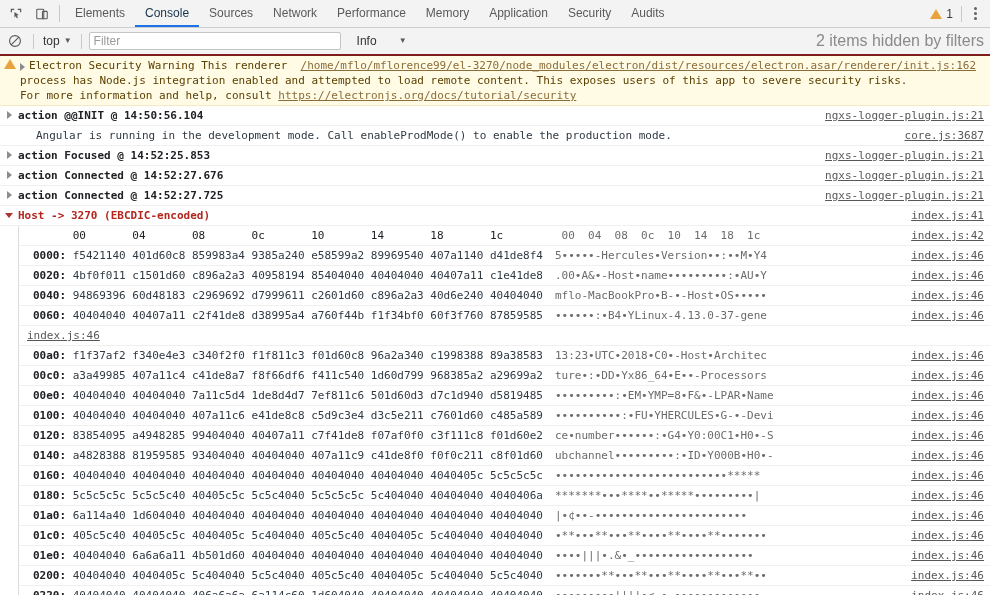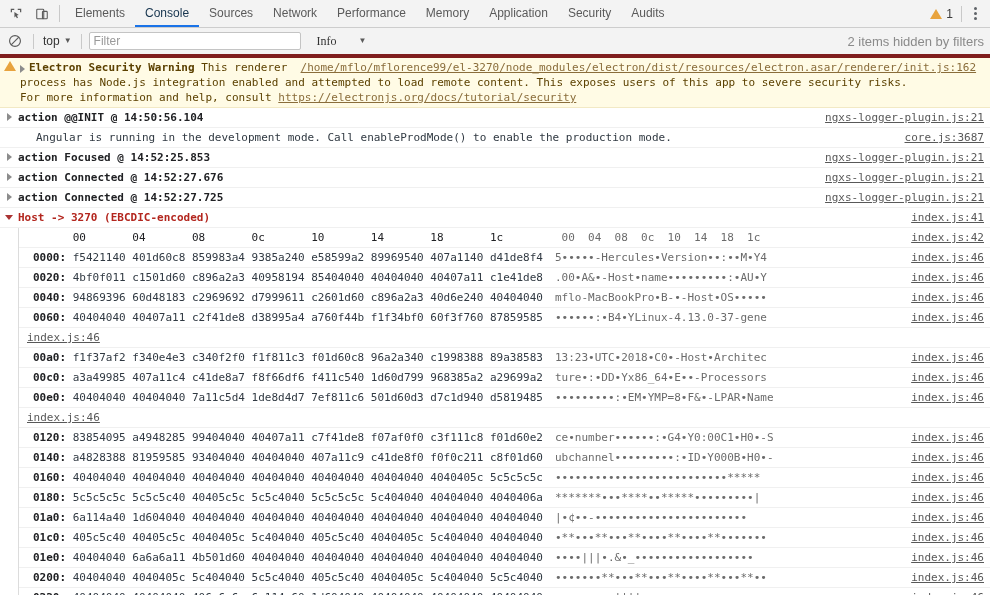--- a/index.html
+++ b/index.html
@@ -104,21 +104,21 @@
     background: #5f6368;
   }
 
   
   .filterbar {
     height: 26px;
     min-height: 26px;
     display: flex;
     align-items: center;
     background: #f3f3f3;
-    border-bottom: 4px solid #7f1d1d;
+    border-bottom: 2px solid #7f1d1d;
     padding: 0 6px 0 4px;
   }
   .fb-sep {
     width: 1px;
     height: 15px;
     background: #c9c9c9;
     margin: 0 7px;
   }
   .clear-btn {
     width: 22px;
@@ -136,46 +136,45 @@
     color: #333;
     cursor: pointer;
     padding: 0 2px;
   }
   .caret {
     font-size: 8px;
     color: #5a5a5a;
     line-height: 1;
   }
   .filter-input {
-    width: 212px;
+    width: 252px;
     height: 18px;
     border: 1px solid #c4c4c4;
     border-radius: 2px;
     background: #fff;
     font-family: "Liberation Sans", sans-serif;
     font-size: 12px;
     color: #333;
     padding: 0 4px;
     outline: none;
     box-sizing: border-box;
   }
   .filter-input::placeholder { color: #9a9a9a; }
   .level-select {
     display: flex;
     align-items: center;
     font-size: 12px;
     color: #333;
     cursor: pointer;
     margin-left: 16px;
-    font-family: Liberation Serif, serif;
   }
   .level-select .caret { margin-left: 22px; }
   .hidden-msg {
     margin-left: auto;
-    font-size: 13px;
+    font-size: 16px;
     color: #8a8a8a;
     white-space: nowrap;
   }
 
   
   .console {
     flex: 1;
     overflow: hidden;
     position: relative;
     background: #fff;
@@ -239,21 +238,21 @@
     margin-top: 2px;
   }
   .arrow-down {
     width: 0; height: 0;
     border-top: 5px solid #a33;
     border-left: 4px solid transparent;
     border-right: 4px solid transparent;
     margin-top: 4px;
   }
   .warn-text { color: #5c4100; }
-  .warn-text b { font-weight: bold; margin-top: 27px; }
+  .warn-text b { font-weight: normal; margin-top: 27px; }
   .warn-link {
     color: #8a6d3b;
     text-decoration: underline;
     cursor: pointer;
   }
   .action-line { font-weight: bold; color: #202124; }
   .plain-line { color: #303942; padding-left: 36px; }
   .group-title {
     color: #b3261e;
     font-weight: bold;
@@ -467,20 +466,21 @@
         </div>
         <div class="hexrow">
           <div class="hexcontent"><span class="offs">00c0:</span> <span class="hexbytes">a3a49985 407a11c4 c41de8a7 f8f66df6 f411c540 1d60d799 968385a2 a29699a2</span><span class="asciicol">ture•:•DD•Yx86_64•E••-Processors</span></div>
           <div class="msg-src"><span class="srclink">index.js:46</span></div>
         </div>
         <div class="hexrow">
           <div class="hexcontent"><span class="offs">00e0:</span> <span class="hexbytes">40404040 40404040 7a11c5d4 1de8d4d7 7ef811c6 501d60d3 d7c1d940 d5819485</span><span class="asciicol">•••••••••:•EM•YMP=8•F&amp;•-LPAR•Name</span></div>
           <div class="msg-src"><span class="srclink">index.js:46</span></div>
         </div>
         <div class="hexrow">
+          <div class="hexcontent"><span class="offs">0100:</span> <span class="hexbytes">40404040 40404040 407a11c6 e41de8c8 c5d9c3e4 d3c5e211 c7601d60 c485a589</span><span class="asciicol">••••••••••:•FU•YHERCULES•G-•-Devi</span></div>
           <div class="msg-src"><span class="srclink">index.js:46</span></div>
         </div>
         <div class="hexrow">
           <div class="hexcontent"><span class="offs">0120:</span> <span class="hexbytes">83854095 a4948285 99404040 40407a11 c7f41de8 f07af0f0 c3f111c8 f01d60e2</span><span class="asciicol">ce•number••••••:•G4•Y0:00C1•H0•-S</span></div>
           <div class="msg-src"><span class="srclink">index.js:46</span></div>
         </div>
         <div class="hexrow">
           <div class="hexcontent"><span class="offs">0140:</span> <span class="hexbytes">a4828388 81959585 93404040 40404040 407a11c9 c41de8f0 f0f0c211 c8f01d60</span><span class="asciicol">ubchannel•••••••••:•ID•Y000B•H0•-</span></div>
           <div class="msg-src"><span class="srclink">index.js:46</span></div>
         </div>

